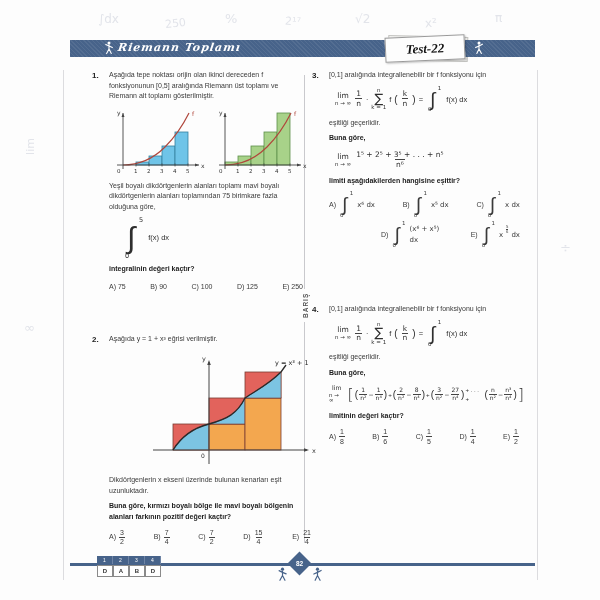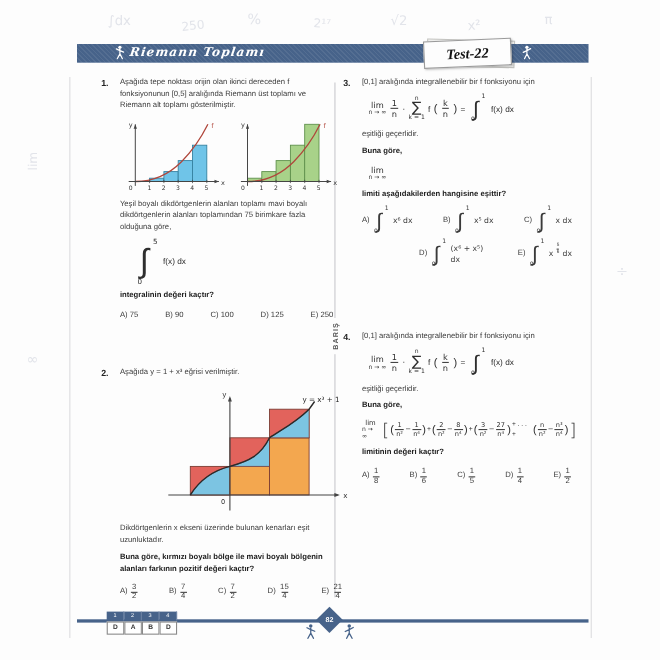--- a/index.html
+++ b/index.html
@@ -320,20 +320,24 @@
           <span>f(x) dx</span>
         </div>
 
         <p class="para">eşitliği geçerlidir.</p>
         <p class="para bold">Buna göre,</p>
 
         <div class="mrow">
           <span class="lim math">
               <span>lim</span>
               <span class="sub">n → ∞</span>
+            </span>
+          <span class="frac math">
+              <span>1⁵ + 2⁵ + 3⁵ + . . . + n⁵</span>
+              <span class="den">n⁶</span>
             </span>
         </div>
 
         <p class="para bold">limiti aşağıdakilerden hangisine eşittir?</p>
 
         <div class="optrow">
           <span class="opt">
             <span>A)</span>
             <span class="int"><span class="g math">∫</span><span class="up math">1</span><span class="lo math">0</span></span>
             <span class="math">x⁶ dx</span>

